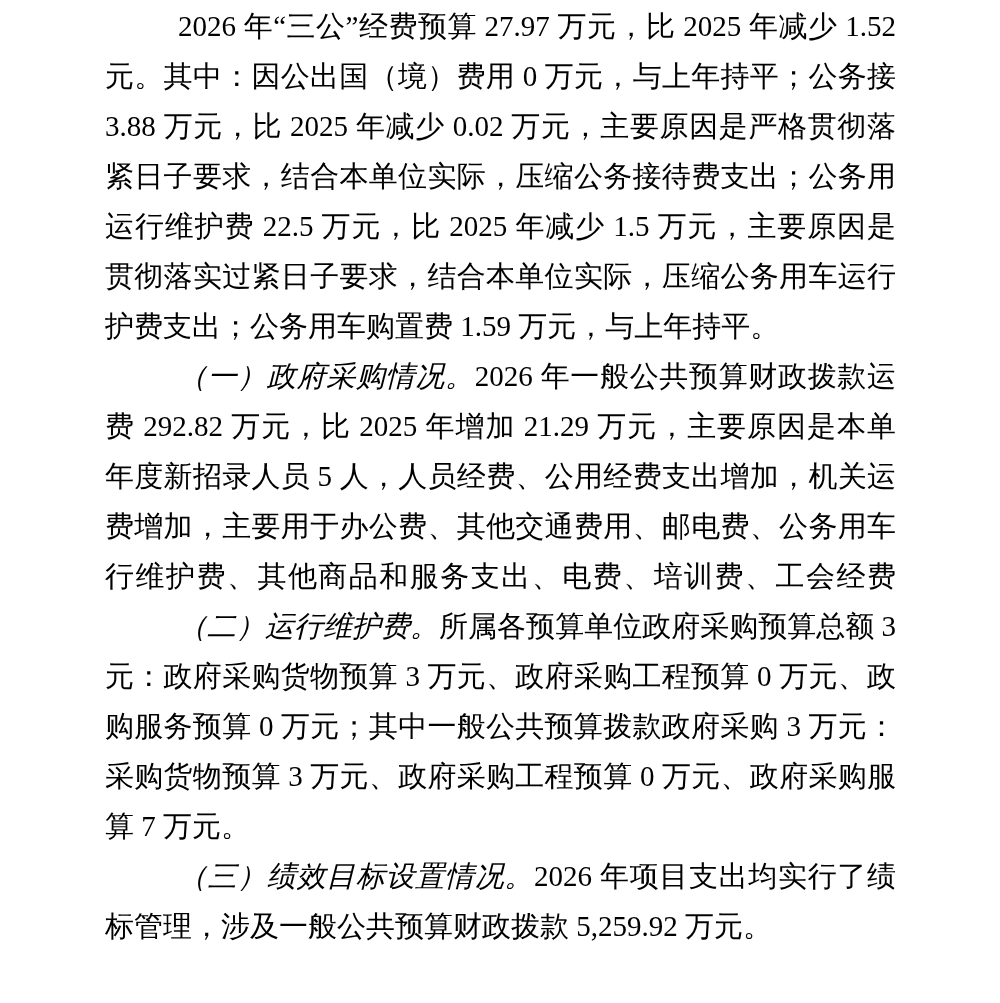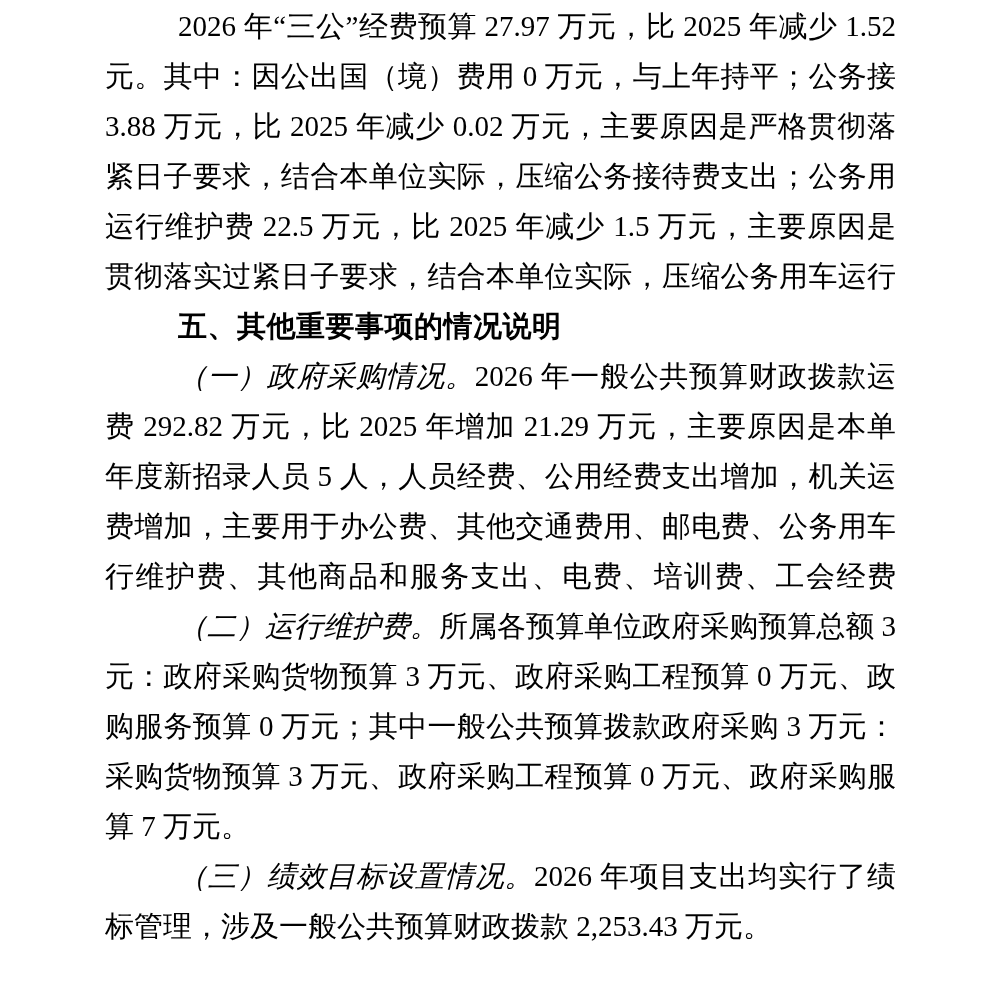--- a/index.html
+++ b/index.html
@@ -56,36 +56,34 @@
 
 <div class="page">
   <div class="doc-body">
       <div class="para body">
         <div class="line indent full">2026 年“三公”经费预算 27.97 万元，比 2025 年减少 1.52 万</div>
         <div class="line full">元。其中：因公出国（境）费用 0 万元，与上年持平；公务接待费</div>
         <div class="line full">3.88 万元，比 2025 年减少 0.02 万元，主要原因是严格贯彻落实过</div>
         <div class="line full">紧日子要求，结合本单位实际，压缩公务接待费支出；公务用车</div>
         <div class="line full">运行维护费 22.5 万元，比 2025 年减少 1.5 万元，主要原因是严格</div>
         <div class="line full">贯彻落实过紧日子要求，结合本单位实际，压缩公务用车运行维</div>
-      </div>
-      <div class="para heading">
-        <div class="line indent">五、其他重要事项的情况说明</div>
+        <div class="line">护费支出；公务用车购置费 1.59 万元，与上年持平。</div>
       </div>
       <div class="para body">
         <div class="line indent full"><span class="lead">（一）政府采购情况。</span>2026 年一般公共预算财政拨款运行经</div>
         <div class="line full">费 292.82 万元，比 2025 年增加 21.29 万元，主要原因是本单位本</div>
         <div class="line full">年度新招录人员 5 人，人员经费、公用经费支出增加，机关运行经</div>
         <div class="line full">费增加，主要用于办公费、其他交通费用、邮电费、公务用车运</div>
         <div class="line">行维护费、其他商品和服务支出、电费、培训费、工会经费等。</div>
       </div>
       <div class="para body">
         <div class="line indent full"><span class="lead">（二）运行维护费。</span>所属各预算单位政府采购预算总额 3 万</div>
         <div class="line full">元：政府采购货物预算 3 万元、政府采购工程预算 0 万元、政府采</div>
         <div class="line full">购服务预算 0 万元；其中一般公共预算拨款政府采购 3 万元：政府</div>
         <div class="line full">采购货物预算 3 万元、政府采购工程预算 0 万元、政府采购服务预</div>
         <div class="line">算 7 万元。</div>
       </div>
       <div class="para body">
         <div class="line indent full"><span class="lead">（三）绩效目标设置情况。</span>2026 年项目支出均实行了绩效目</div>
-        <div class="line">标管理，涉及一般公共预算财政拨款 2,253.43 万元。</div>
+        <div class="line">标管理，涉及一般公共预算财政拨款 5,259.92 万元。</div>
       </div>
     </div>
 </div>
 
 </body></html>

